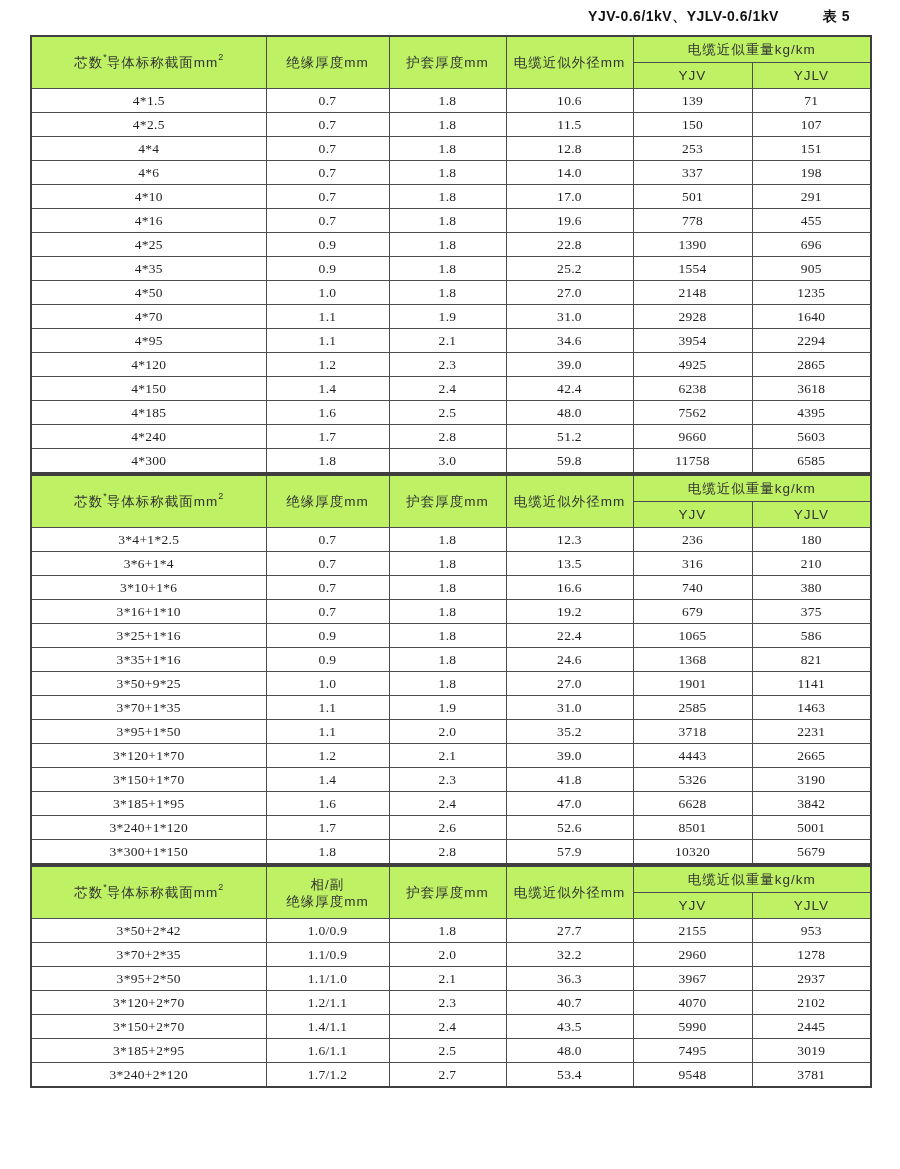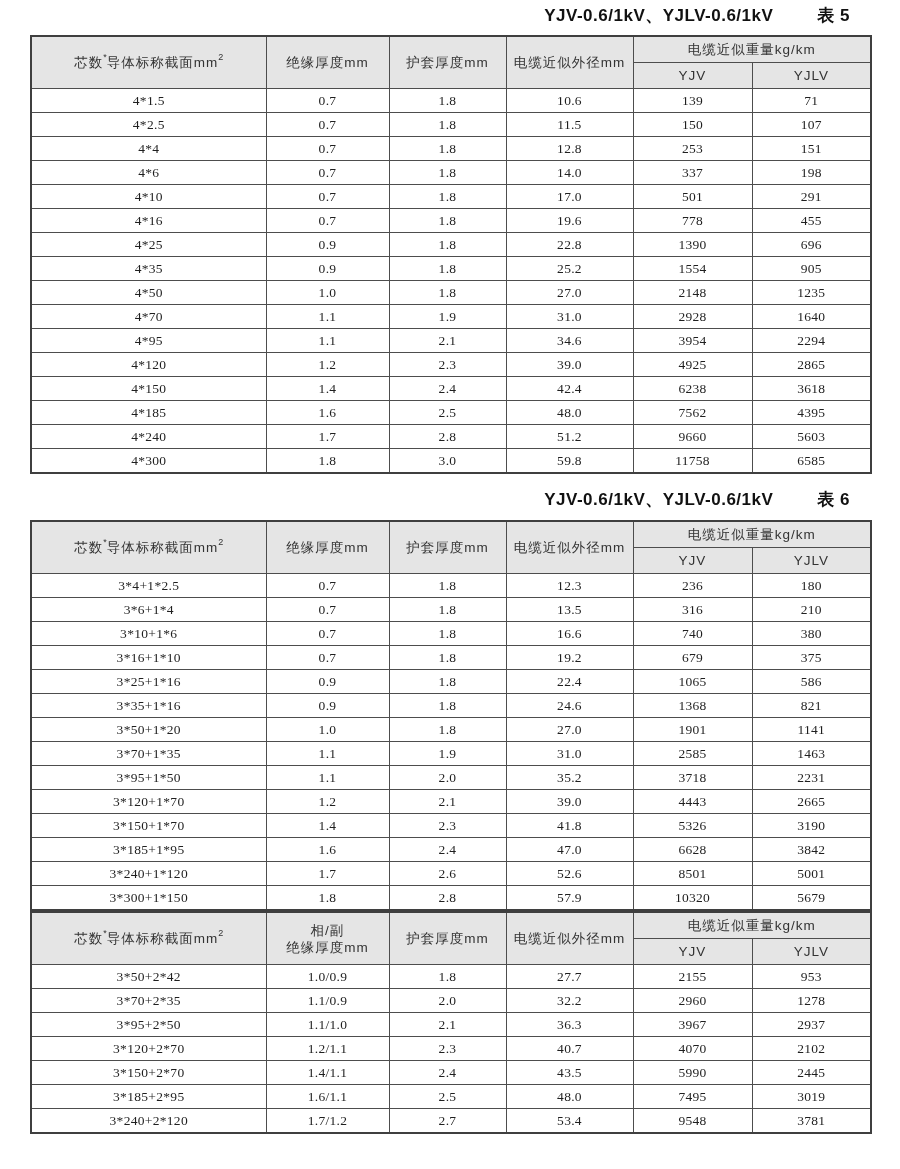--- a/index.html
+++ b/index.html
@@ -14,21 +14,21 @@
   .page {
     width: 900px;
     height: 1169px;
     padding: 2px 30px 0 30px;
     box-sizing: border-box;
     background: #ffffff;
   }
   .tbl-title {
     text-align: right;
     padding-right: 20px;
-    font-size: 17px;
+    font-size: 14px;
     font-weight: bold;
     color: #111111;
     letter-spacing: 0.5px;
     line-height: 22px;
     height: 22px;
     white-space: nowrap;
   }
   .tbl-title .num {
     display: inline-block;
     margin-left: 44px;
@@ -43,21 +43,21 @@
     border: 2px solid #3f3f3f;
   }
   table.spec th, table.spec td {
     border: 1px solid #4d4d4d;
     padding: 0;
     text-align: center;
     vertical-align: middle;
     overflow: hidden;
   }
   table.spec thead th {
-    background: #e5e5e5;
+    background: #bef264;
     color: #333333;
     font-size: 13.5px;
     font-weight: normal;
     letter-spacing: 1px;
     font-family: "Liberation Sans", sans-serif;
   }
   th.group-head { height: 25px; }
   th.sub-head { height: 25px; letter-spacing: 2px; }
   th.two-line { white-space: pre-line; line-height: 17px; }
   th sup {
@@ -242,23 +242,20 @@
             <td>3.0</td>
             <td>59.8</td>
             <td>11758</td>
             <td>6585</td>
           </tr>
         </tbody>
     </table>
   </section>
 
   <section class="t2">
-    <div class="tbl-title">
-      <span>YJV-0.6/1kV、YJLV-0.6/1kV</span><span class="num">表 6</span>
-    </div>
     <table class="spec">
       <colgroup>
           <col class="c1">
           <col class="c2">
           <col class="c3">
           <col class="c4">
           <col class="c5">
           <col class="c6">
         </colgroup>
       <thead>
@@ -318,21 +315,21 @@
           </tr>
           <tr>
             <td>3*35+1*16</td>
             <td>0.9</td>
             <td>1.8</td>
             <td>24.6</td>
             <td>1368</td>
             <td>821</td>
           </tr>
           <tr>
-            <td>3*50+1*20</td>
+            <td>3*50+9*25</td>
             <td>1.0</td>
             <td>1.8</td>
             <td>27.0</td>
             <td>1901</td>
             <td>1141</td>
           </tr>
           <tr>
             <td>3*70+1*35</td>
             <td>1.1</td>
             <td>1.9</td>

